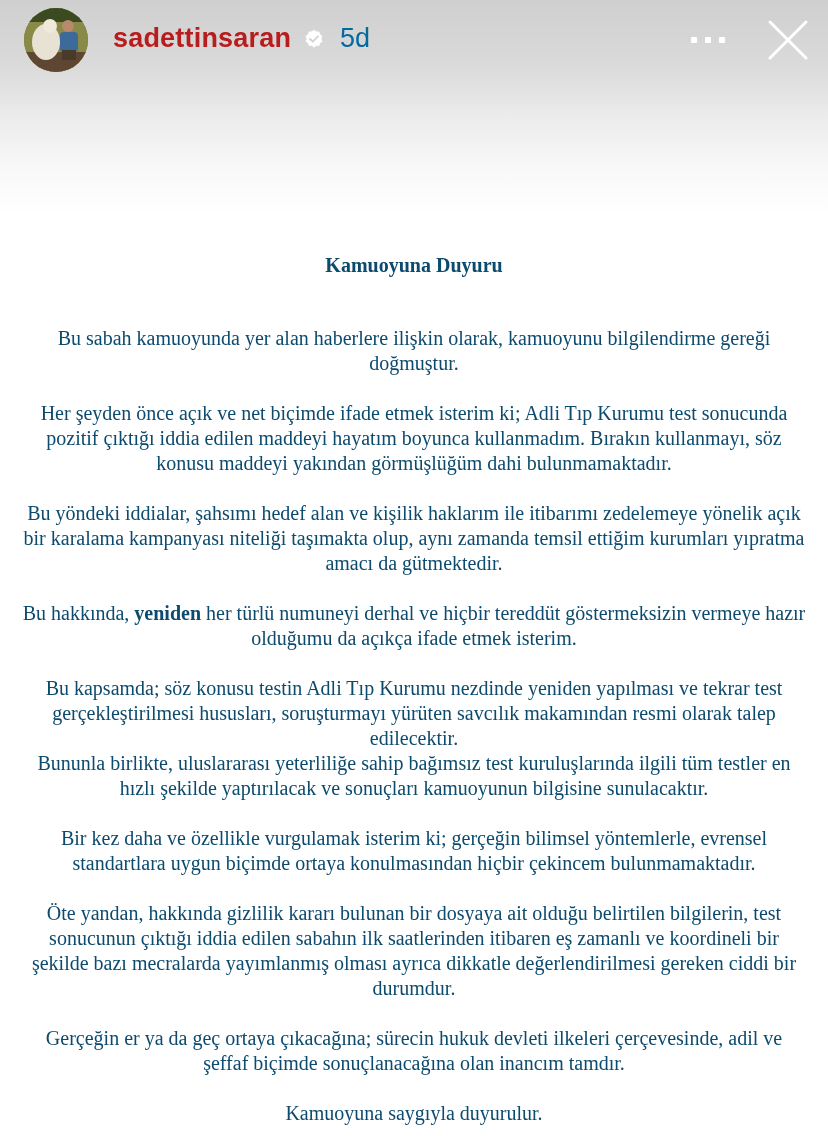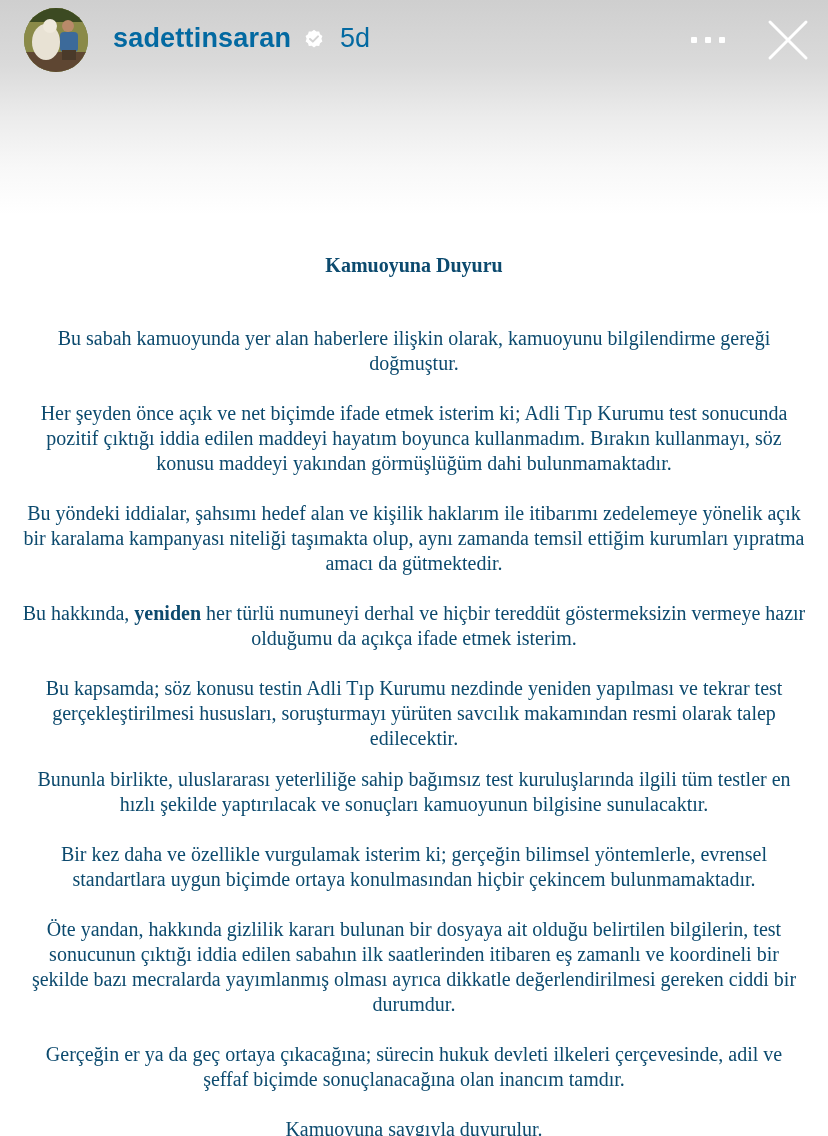--- a/index.html
+++ b/index.html
@@ -35,21 +35,21 @@
       overflow: hidden;
       background: #6a7a3a;
     }
     .avatar svg { display: block; }
     .username {
       position: absolute;
       left: 113px; top: 23px;
       font-family: "Liberation Sans", sans-serif;
       font-size: 27px;
       font-weight: bold;
-      color: #0369a1;
+      color: #b91c1c;
       letter-spacing: 0.2px;
     }
     .verified {
       position: absolute;
       left: 304px; top: 29px;
       width: 20px; height: 20px;
     }
     .timestamp {
       position: absolute;
       left: 340px; top: 23px;
@@ -88,21 +88,21 @@
     .doc-title {
       font-weight: bold;
       font-size: 20px;
       margin: 0 0 46px 0;
       line-height: 30px;
     }
     .doc p {
       margin: 0 0 25px 0;
       padding: 0 21px;
     }
-    .doc p.tight { margin-bottom: 16px; text-align: center; }
+    .doc p.tight { margin-bottom: 0; text-align: center; }
     .doc b { font-weight: bold; font-family: Liberation Serif, serif; }
   </style>
 </head>
 <body>
 
 <div class="top-shade"></div>
 
 <div class="story-header">
   <div class="avatar">
     <svg width="64" height="64" viewBox="0 0 64 64">

